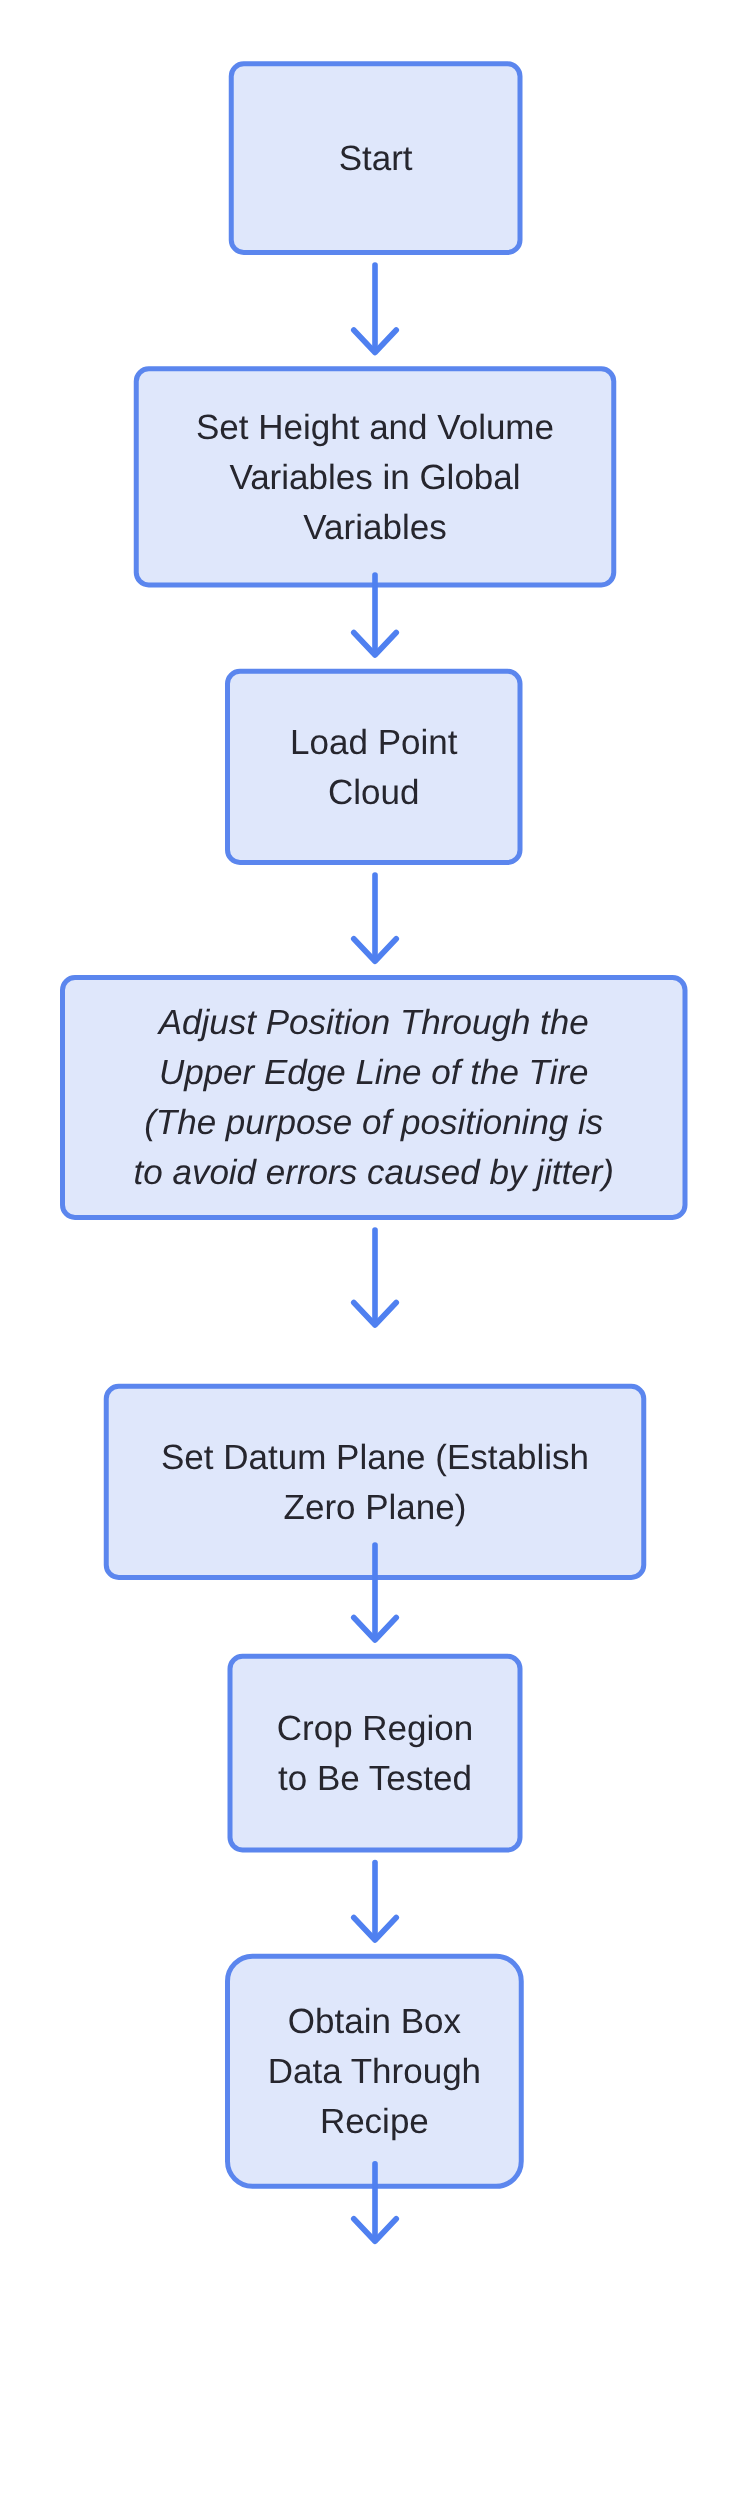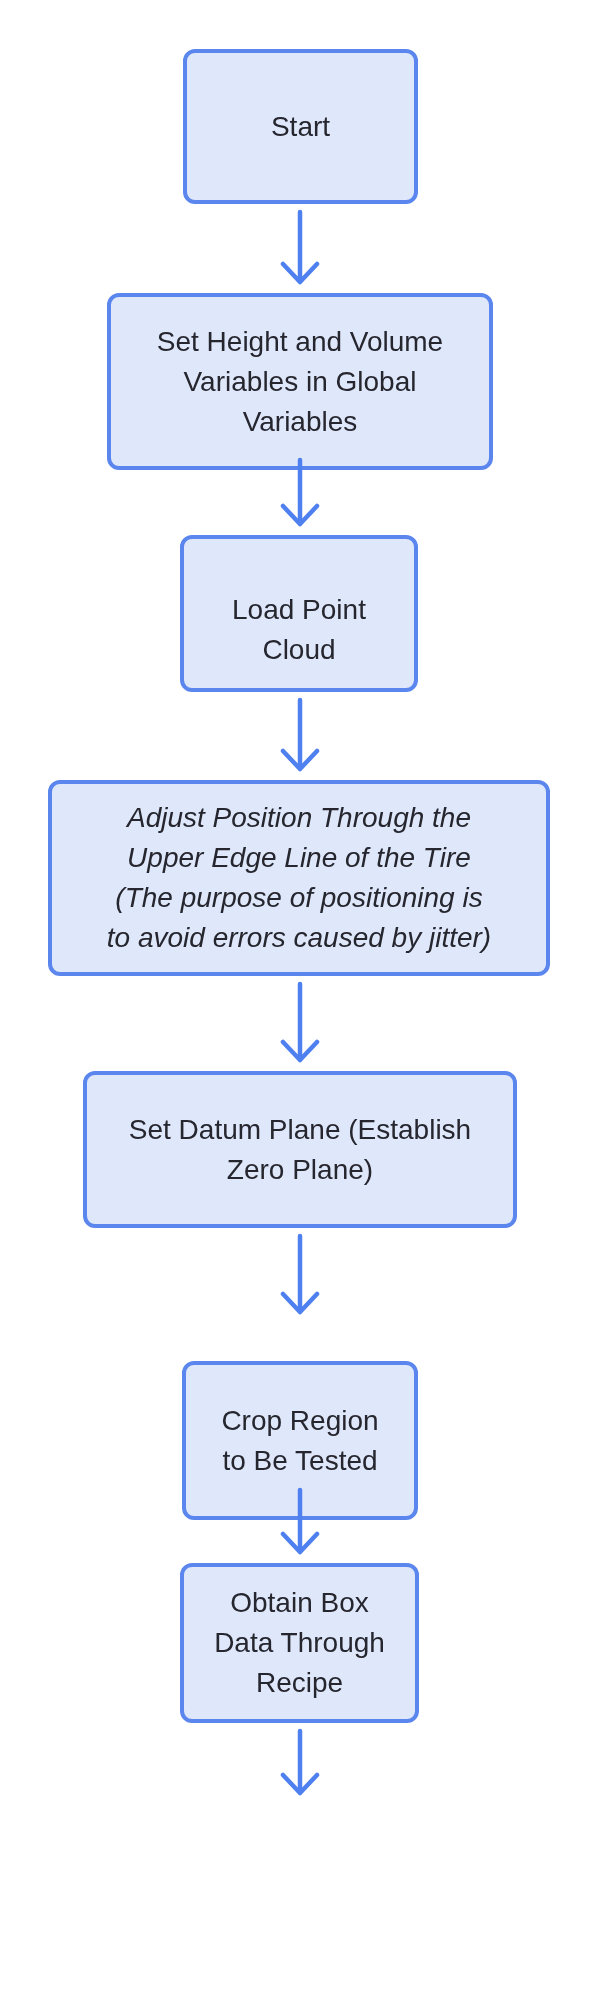--- a/index.html
+++ b/index.html
@@ -25,43 +25,43 @@
   .node {
     position: absolute;
     box-sizing: border-box;
     background: var(--node-fill);
     border: 4px solid var(--node-border);
     border-radius: 12px;
     display: flex;
     align-items: center;
     justify-content: center;
     text-align: center;
-    padding: 18px 10px;
+    padding: 0 10px;
   }
   .node-label {
     white-space: pre-line;
     font-size: 28px;
     line-height: 40px;
     color: var(--text);
   }
   .arrow {
     position: absolute;
     left: 280px;
     width: 40px;
     color: var(--arrow);
     display: block;
   }
   
   .node-1 { left: 183px; top: 49px;   width: 235px; height: 155px; }
   .node-2 { left: 107px; top: 293px;  width: 386px; height: 177px; }
-  .node-3 { left: 180px; top: 535px;  width: 238px; height: 157px; align-items: flex-end; }
+  .node-3 { left: 180px; top: 535px;  width: 238px; height: 157px; }
   .node-4 { left: 48px;  top: 780px;  width: 502px; height: 196px; font-style: italic; }
-  .node-5 { left: 83px;  top: 1071px; width: 434px; height: 157px; }
-  .node-6 { left: 182px; top: 1323px; width: 236px; height: 159px; margin-top: 38px; }
-  .node-7 { left: 180px; top: 1563px; width: 239px; height: 160px; }
+  .node-5 { left: 83px;  top: 1107px; width: 434px; height: 157px; }
+  .node-6 { left: 182px; top: 1323px; width: 236px; height: 159px; }
+  .node-7 { left: 180px; top: 1563px; width: 239px; height: 188px; border-radius: 22px; }
   .node-8 { left: 80px;  top: 1804px; width: 438px; height: 159px; }
   
   .arrow-1 { top: 204px;  height: 89px; }
   .arrow-2 { top: 452px;  height: 83px; }
   .arrow-3 { top: 692px;  height: 88px; }
   .arrow-4 { top: 976px;  height: 95px; }
   .arrow-5 { top: 1228px; height: 95px; }
   .arrow-6 { top: 1482px; height: 81px; }
   .arrow-7 { top: 1723px; height: 81px; }
 </style>

